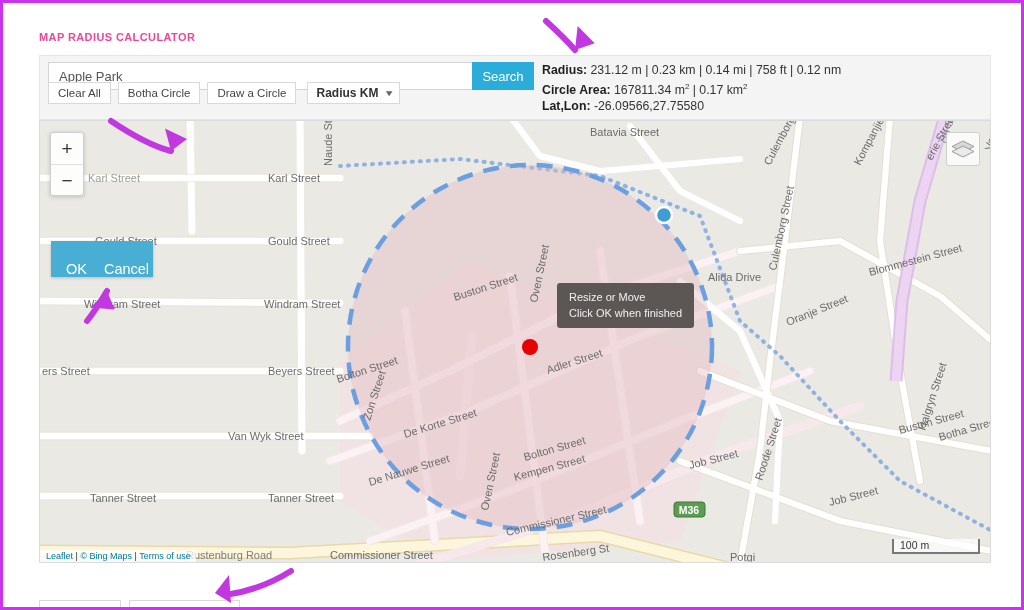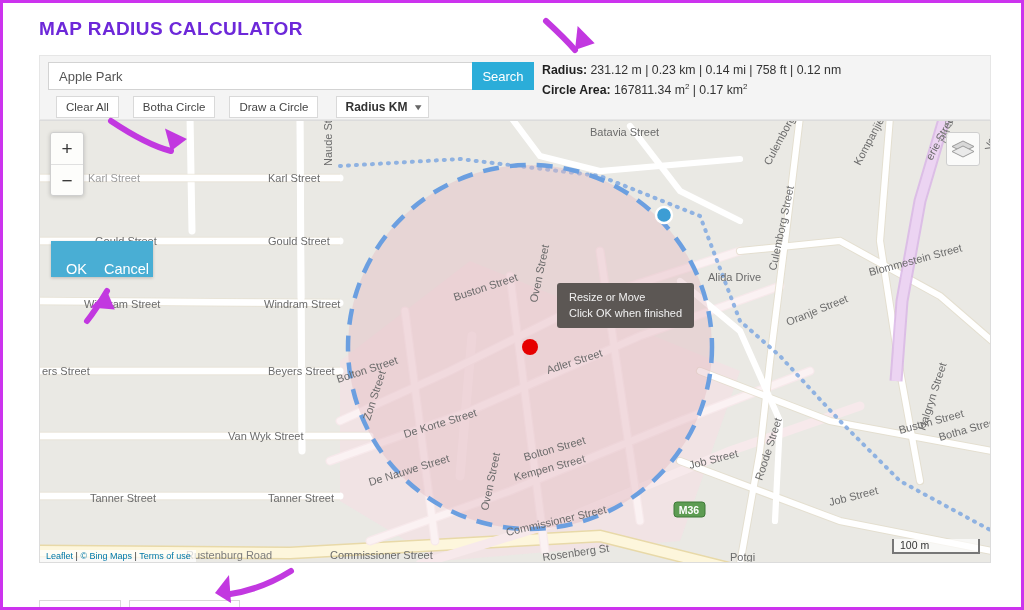--- a/index.html
+++ b/index.html
@@ -14,25 +14,25 @@
   #page {
     position: relative;
     width: 1024px; height: 610px;
     border: 3px solid #cc33ee;
     background: #ffffff;
     overflow: hidden;
   }
   
   .page-title {
     position: absolute;
-    left: 36px; top: 15px;
-    font-size: 19px;
+    left: 36px; top: 28px;
+    font-size: 11px;
     font-weight: bold;
     letter-spacing: 0.4px;
-    color: #6d28d9;
+    color: #ec4899;
   }
   
   .toolbar {
     position: absolute;
     left: 36px; top: 52px;
     width: 952px; height: 65px;
     background: #f4f4f4;
     border: 1px solid #e6e6e6;
   }
   .search-row {
@@ -58,24 +58,23 @@
     width: 62px; height: 28px;
     background: #2badd9;
     border: none;
     color: #ffffff;
     font-size: 13px;
     cursor: pointer;
     font-family: "Liberation Sans", sans-serif;
   }
   .btn-row {
     position: absolute;
-    left: 8px; top: 40px;
+    left: 8px; top: 26px;
     display: flex;
-    gap: 15px;
-    margin-left: 8px;
+    gap: 8px;
   }
   .tb-btn {
     height: 22px;
     background: #ffffff;
     border: 1px solid #d9d9d9;
     margin-right: -1px;
     padding: 0 9px;
     font-size: 11.5px;
     color: #444;
     line-height: 20px;
@@ -246,20 +245,24 @@
     </div>
 
     <div class="info">
       <div>
         <b>Radius:</b>
         <span>231.12 m | 0.23 km | 0.14 mi | 758 ft | 0.12 nm</span>
       </div>
       <div>
         <b>Circle Area:</b>
         <span>167811.34 m</span><sup>2</sup><span> | </span><span>0.17 km</span><sup>2</sup>
+      </div>
+      <div>
+        <b>Lat,Lon:</b>
+        <span>-26.09566,27.75580</span>
       </div>
     </div>
   </div>
 
   <div class="map">
 
     <svg width="952" height="443" viewBox="0 0 952 443">
       <rect x="0" y="0" width="952" height="443" fill="#eae8e2"></rect>
 
       <g opacity="0.45">

